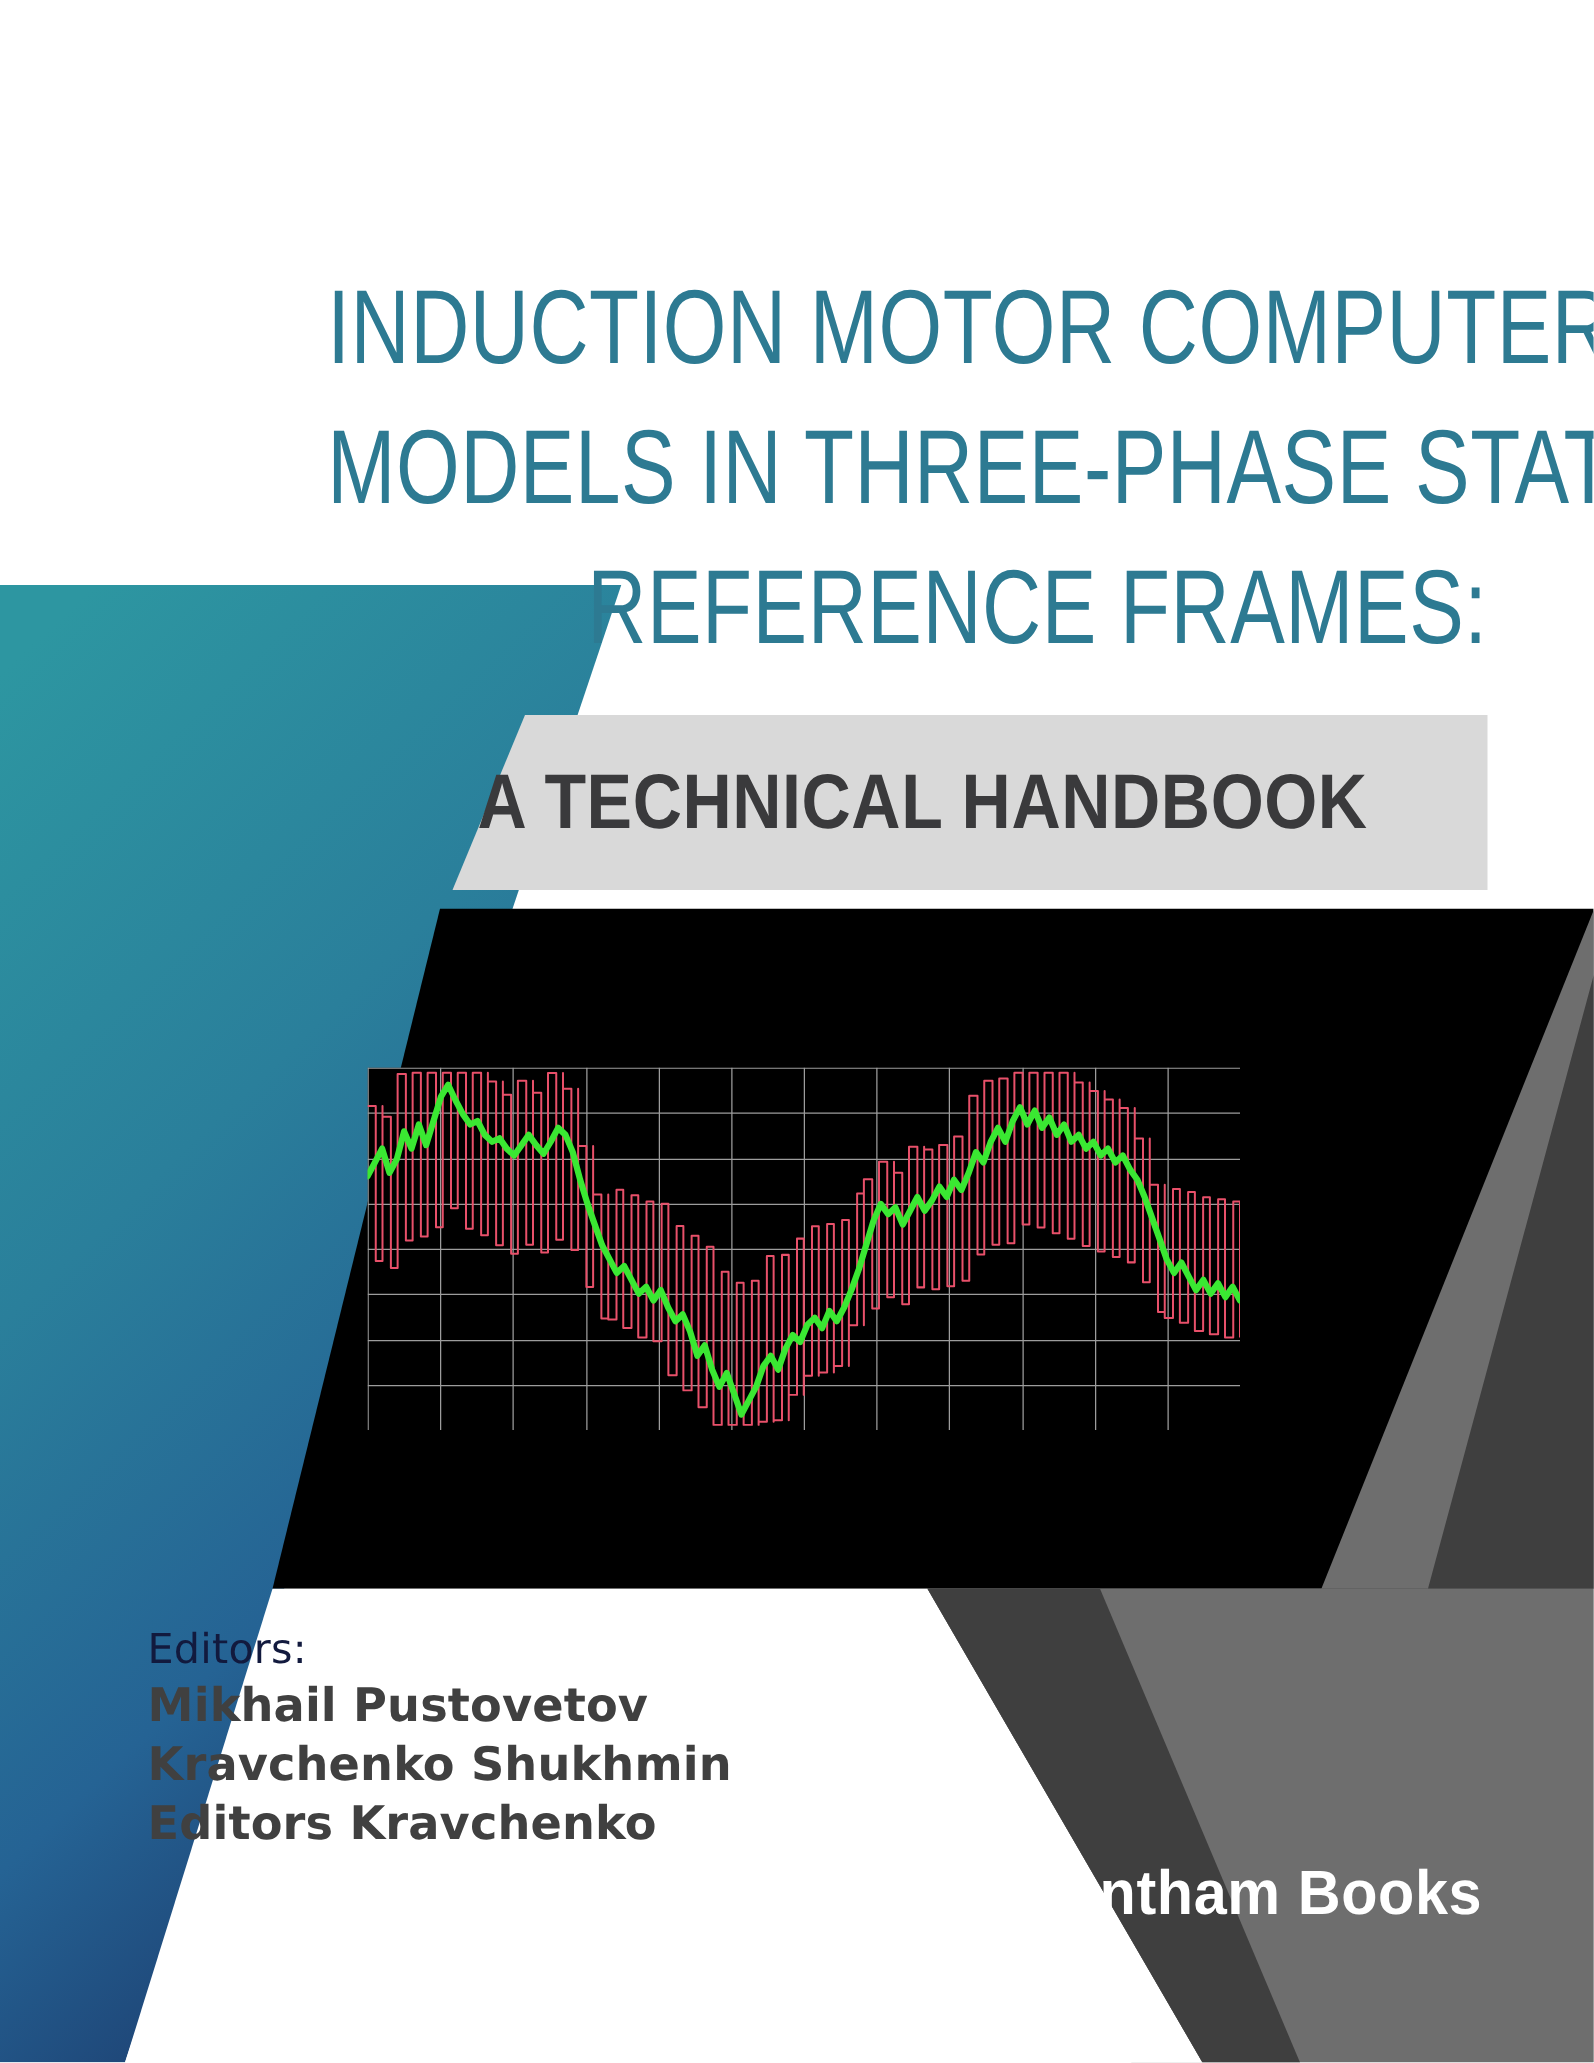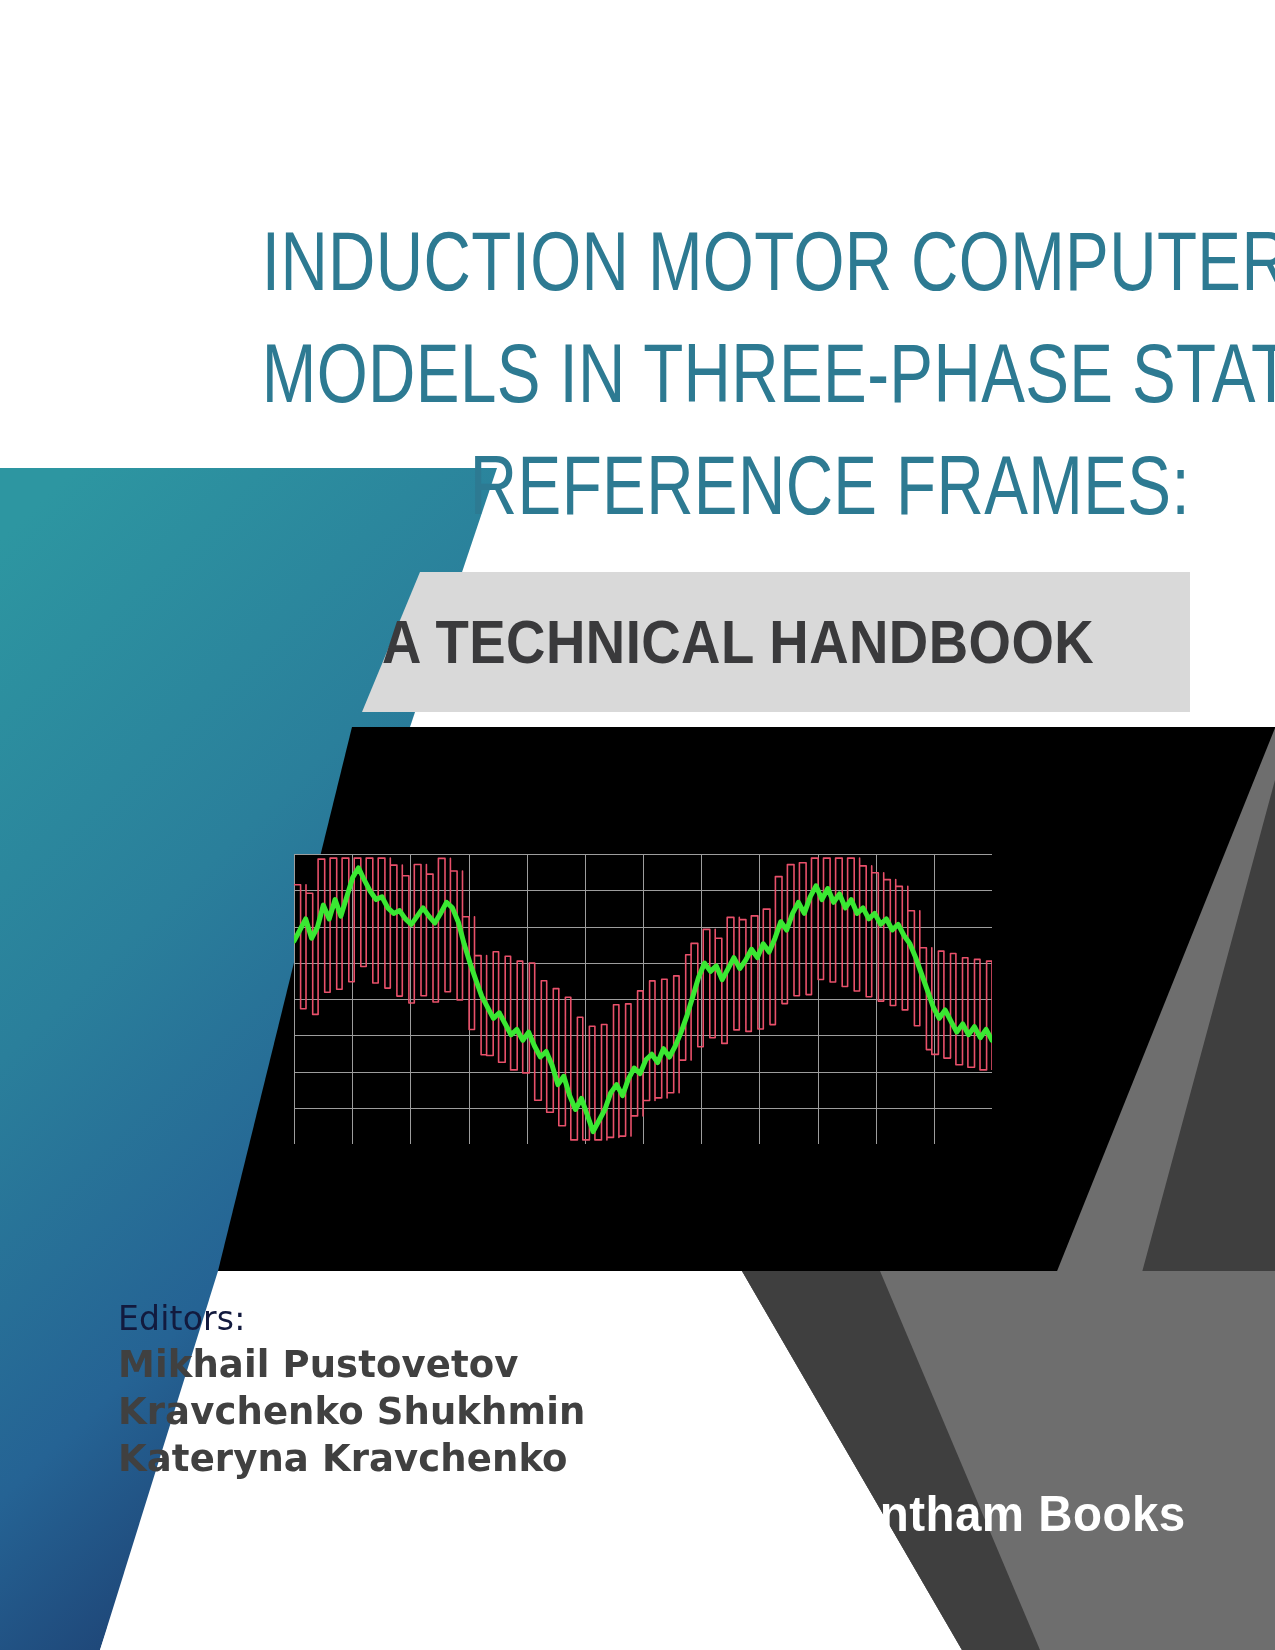--- a/index.html
+++ b/index.html
@@ -195,18 +195,18 @@
         <line x1="0" y1="290.5" x2="698" y2="290.5"></line>
       </g>
     <polyline id="trace-red" fill="none" stroke="#e8506a" stroke-width="1.6" stroke-linejoin="round" points="0.0,30.7 6.6,30.7 6.6,154.8 12.0,154.8 12.0,30.7 12.0,39.3 18.7,39.3 18.7,160.4 24.1,160.4 24.1,39.3 24.1,5.1 30.7,5.1 30.7,138.3 36.1,138.3 36.1,5.1 36.1,4.1 42.7,4.1 42.7,135.2 48.1,135.2 48.1,4.1 48.1,4.1 54.8,4.1 54.8,127.7 60.2,127.7 60.2,4.1 60.2,4.1 66.8,4.1 66.8,112.5 72.2,112.5 72.2,4.1 72.2,4.1 78.8,4.1 78.8,129.0 84.2,129.0 84.2,4.1 84.2,4.1 90.9,4.1 90.9,134.1 96.3,134.1 96.3,4.1 96.3,11.1 102.9,11.1 102.9,142.1 108.3,142.1 108.3,11.1 108.3,21.7 114.9,21.7 114.9,149.0 120.3,149.0 120.3,21.7 120.3,10.5 127.0,10.5 127.0,141.7 132.4,141.7 132.4,10.5 132.4,20.1 139.0,20.1 139.0,148.0 144.4,148.0 144.4,20.1 144.4,4.4 151.0,4.4 151.0,137.8 156.4,137.8 156.4,4.4 156.4,17.0 163.1,17.0 163.1,146.0 168.5,146.0 168.5,17.0 168.5,62.7 175.1,62.7 175.1,175.5 180.5,175.5 180.5,62.7 180.5,101.6 187.1,101.6 187.1,200.7 192.6,200.7 192.6,101.6 192.6,201.5 199.2,201.5 199.2,97.8 204.6,97.8 204.6,201.5 204.6,208.3 211.2,208.3 211.2,102.2 216.6,102.2 216.6,208.3 216.6,215.9 223.2,215.9 223.2,107.1 228.7,107.1 228.7,215.9 228.7,218.9 235.3,218.9 235.3,109.0 240.7,109.0 240.7,218.9 240.7,246.2 247.3,246.2 247.3,126.7 252.7,126.7 252.7,246.2 252.7,258.3 259.3,258.3 259.3,134.6 264.8,134.6 264.8,258.3 264.8,271.8 271.4,271.8 271.4,143.3 276.8,143.3 276.8,271.8 276.8,285.9 283.4,285.9 283.4,163.3 288.8,163.3 288.8,285.9 288.8,285.9 295.4,285.9 295.4,172.2 300.9,172.2 300.9,285.9 300.9,285.9 307.5,285.9 307.5,170.5 312.9,170.5 312.9,285.9 312.9,283.4 319.5,283.4 319.5,150.8 324.9,150.8 324.9,283.4 324.9,282.1 331.6,282.1 331.6,149.9 337.0,149.9 337.0,282.1 337.0,261.9 343.6,261.9 343.6,136.9 349.0,136.9 349.0,261.9 349.0,246.5 355.6,246.5 355.6,126.9 361.0,126.9 361.0,246.5 361.0,243.9 367.7,243.9 367.7,125.2 373.1,125.2 373.1,243.9 373.1,238.8 379.7,238.8 379.7,121.9 385.1,121.9 385.1,238.8 385.1,206.1 391.7,206.1 391.7,100.8 397.1,100.8 397.1,206.1 397.1,89.4 403.8,89.4 403.8,192.8 409.2,192.8 409.2,89.4 409.2,75.4 415.8,75.4 415.8,183.8 421.2,183.8 421.2,75.4 421.2,84.2 427.8,84.2 427.8,189.4 433.2,189.4 433.2,84.2 433.2,63.4 439.9,63.4 439.9,175.9 445.3,175.9 445.3,63.4 445.3,65.6 451.9,65.6 451.9,177.4 457.3,177.4 457.3,65.6 457.3,61.9 463.9,61.9 463.9,175.0 469.3,175.0 469.3,61.9 469.3,55.1 476.0,55.1 476.0,170.6 481.4,170.6 481.4,55.1 481.4,22.6 488.0,22.6 488.0,149.6 493.4,149.6 493.4,22.6 493.4,10.6 500.0,10.6 500.0,141.8 505.4,141.8 505.4,10.6 505.4,8.7 512.1,8.7 512.1,140.6 517.5,140.6 517.5,8.7 517.5,4.1 524.1,4.1 524.1,125.5 529.5,125.5 529.5,4.1 529.5,4.1 536.1,4.1 536.1,128.0 541.6,128.0 541.6,4.1 541.6,4.1 548.2,4.1 548.2,132.5 553.6,132.5 553.6,4.1 553.6,4.1 560.2,4.1 560.2,137.0 565.6,137.0 565.6,4.1 565.6,11.9 572.2,11.9 572.2,142.7 577.7,142.7 577.7,11.9 577.7,18.7 584.3,18.7 584.3,147.1 589.7,147.1 589.7,18.7 589.7,25.6 596.3,25.6 596.3,151.5 601.7,151.5 601.7,25.6 601.7,32.4 608.3,32.4 608.3,155.9 613.8,155.9 613.8,32.4 613.8,56.8 620.4,56.8 620.4,171.7 625.8,171.7 625.8,56.8 625.8,93.8 632.4,93.8 632.4,195.6 637.8,195.6 637.8,93.8 637.8,200.4 644.4,200.4 644.4,97.1 649.9,97.1 649.9,200.4 649.9,204.1 656.5,204.1 656.5,99.5 661.9,99.5 661.9,204.1 661.9,210.7 668.5,210.7 668.5,103.7 673.9,103.7 673.9,210.7 673.9,213.3 680.5,213.3 680.5,105.4 686.0,105.4 686.0,213.3 686.0,215.9 692.6,215.9 692.6,107.1 698.0,107.1 698.0,215.9"></polyline>
     <polyline id="trace-green" fill="none" stroke="#3ae832" stroke-width="5" stroke-linejoin="round" stroke-linecap="round" points="0.0,87.0 5.9,76.0 11.7,64.9 17.6,84.2 23.5,73.2 29.3,51.1 35.2,64.9 41.1,45.6 46.9,62.1 52.8,42.8 58.7,23.5 64.5,13.8 70.4,26.2 76.3,37.3 82.1,45.6 88.0,42.8 93.8,53.9 99.7,59.4 105.6,56.6 111.4,64.9 117.3,70.4 123.2,62.1 129.0,53.9 134.9,62.1 140.8,69.0 146.6,59.4 152.5,48.3 158.4,53.9 164.2,67.7 170.1,89.8 176.0,109.1 181.8,125.7 187.7,142.2 193.6,153.3 199.4,164.3 205.3,158.8 211.2,169.9 217.0,180.9 222.9,175.4 228.8,186.4 234.6,178.1 240.5,192.0 246.4,203.0 252.2,197.5 258.1,211.3 263.9,230.6 269.8,222.3 275.7,241.7 281.5,255.5 287.4,244.4 293.3,261.0 299.1,277.6 305.0,266.5 310.9,255.5 316.7,238.9 322.6,230.6 328.5,241.7 334.3,225.1 340.2,214.0 346.1,219.6 351.9,205.8 357.8,200.2 363.7,208.5 369.5,194.7 375.4,203.0 381.3,192.0 387.1,178.1 393.0,161.6 398.9,142.2 404.7,122.9 410.6,109.1 416.5,117.4 422.3,111.9 428.2,125.7 434.1,114.6 439.9,103.6 445.8,114.6 451.6,106.3 457.5,95.3 463.4,103.6 469.2,89.8 475.1,98.0 481.0,84.2 486.8,67.7 492.7,76.0 498.6,59.4 504.4,48.3 510.3,59.4 516.2,42.8 522.0,31.8 527.9,45.6 533.8,34.5 539.6,48.3 545.5,40.0 551.4,53.9 557.2,45.6 563.1,59.4 569.0,53.9 574.8,64.9 580.7,59.4 586.6,70.4 592.4,64.9 598.3,76.0 604.2,70.4 610.0,81.5 615.9,89.8 621.7,103.6 627.6,120.1 633.5,136.7 639.3,153.3 645.2,164.3 651.1,156.0 656.9,167.1 662.8,178.1 668.7,169.9 674.5,180.9 680.4,172.6 686.3,183.7 692.1,175.4 698.0,186.4"></polyline>
   </svg>
 
   <div class="editors-block">
     <div class="editors-label">Editors:</div>
     <div class="editor-name">Mikhail Pustovetov</div>
     <div class="editor-name">Kravchenko Shukhmin</div>
-    <div class="editor-name">Kateryna Kravchenko</div>
+    <div class="editor-name">Editors Kravchenko</div>
   </div>
 
   <div class="publisher">Bentham Books</div>
 
 </div>
 
 </body></html>

